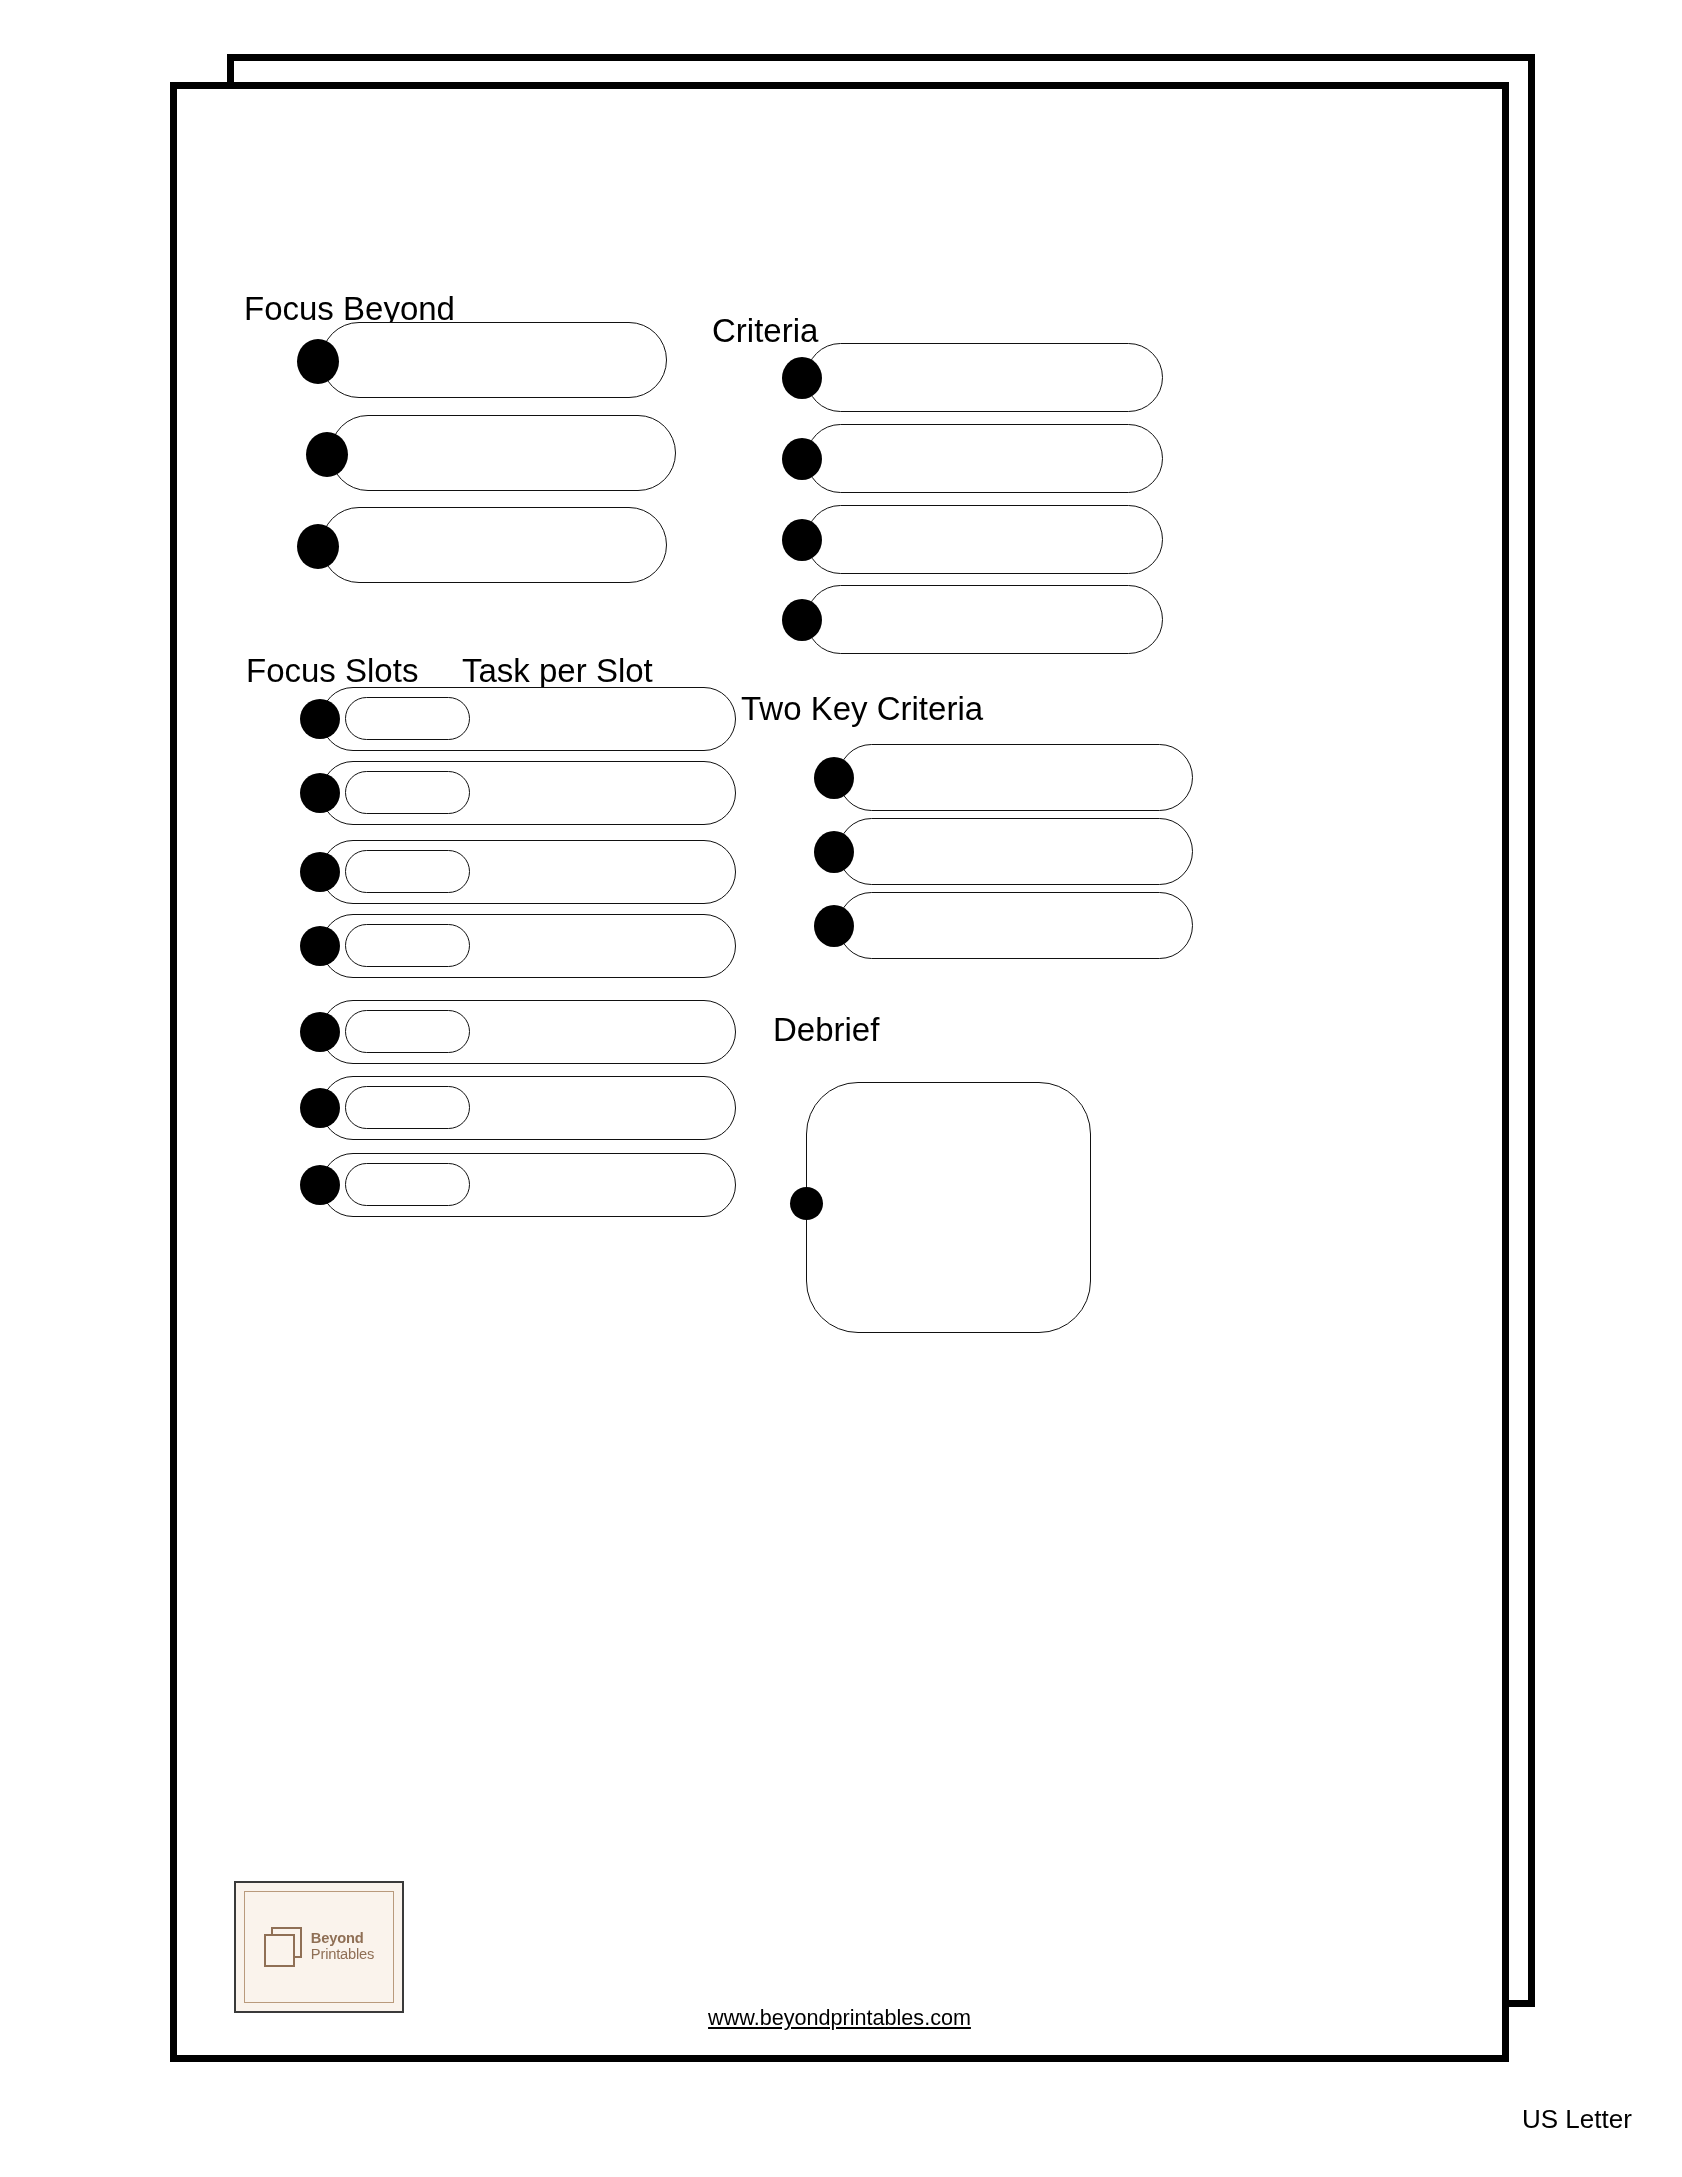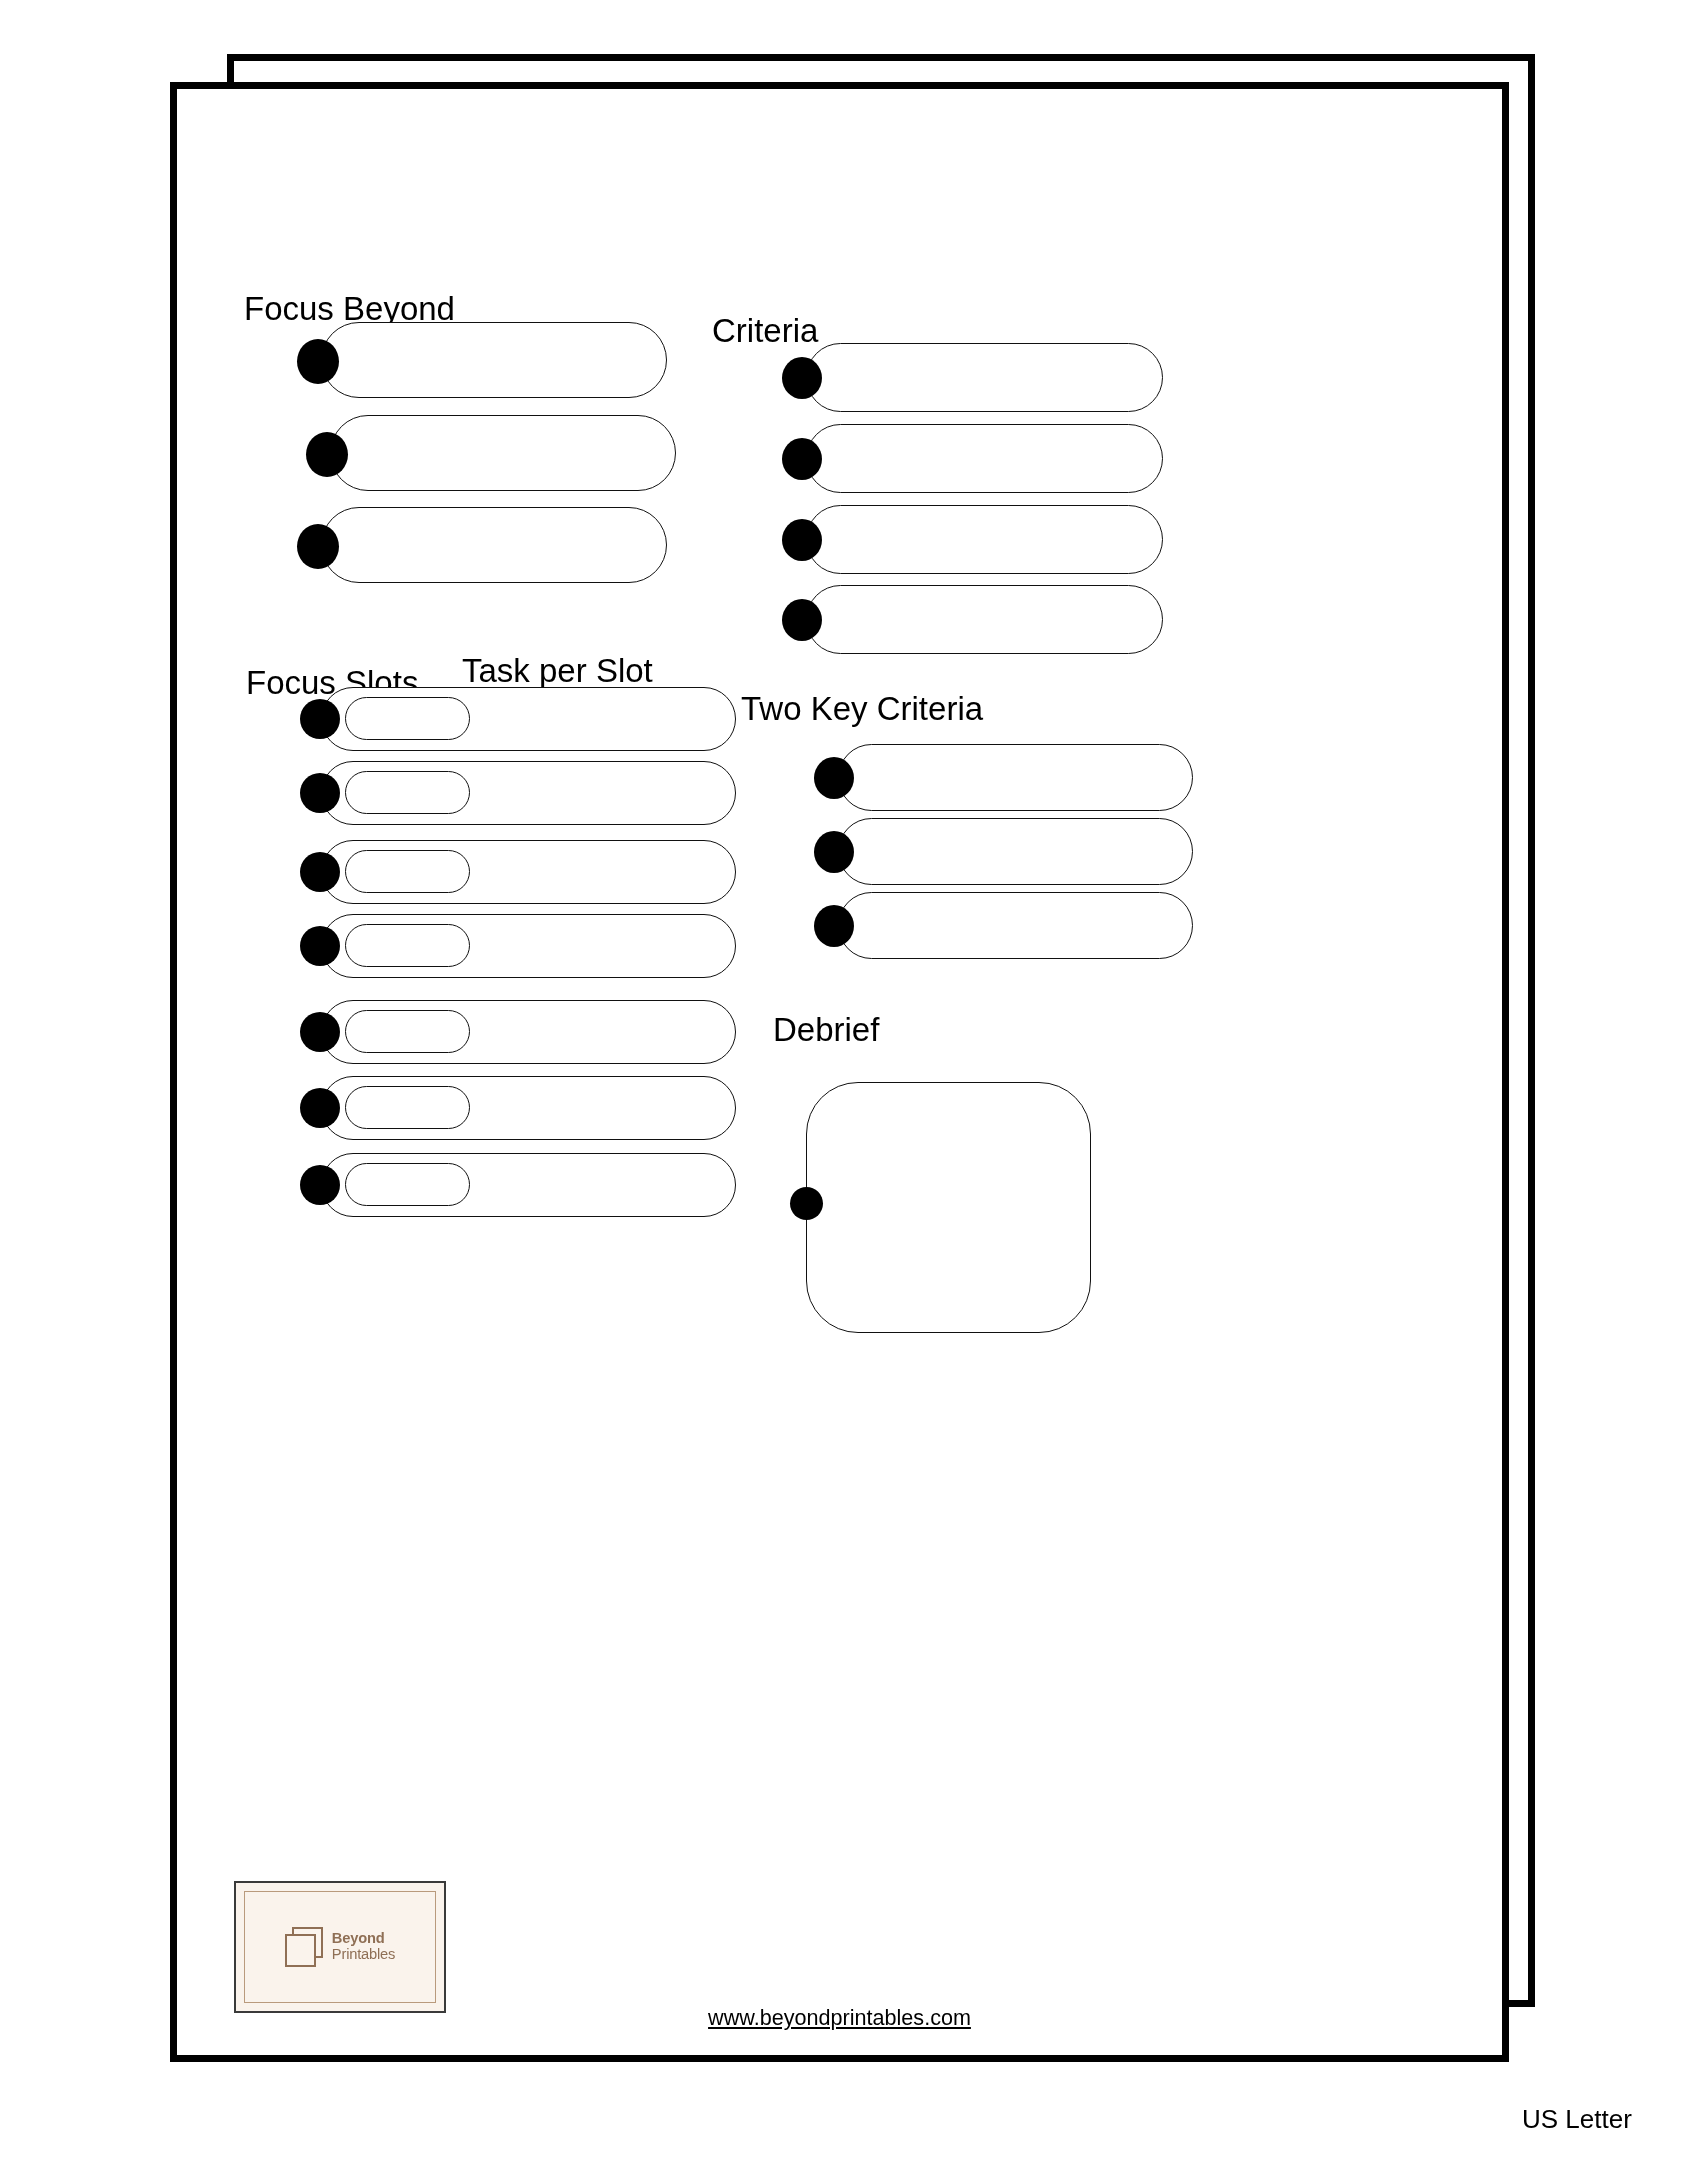--- a/index.html
+++ b/index.html
@@ -106,21 +106,21 @@
     border-radius: 52px;
     background: #ffffff;
     box-sizing: border-box;
   }
 
   
   .brand-logo {
     position: absolute;
     left: 64px;
     top: 1799px;
-    width: 212px;
+    width: 170px;
     height: 132px;
     border: 2.6px solid #3a3a3a;
     background: #faf3ec;
     box-sizing: border-box;
   }
   .brand-logo-inner {
     position: absolute;
     left: 7.8px; top: 7.8px;
     right: 7.8px; bottom: 7.8px;
     border: 1.7px solid #b99a7c;
@@ -216,21 +216,21 @@
   <div class="pill-row" style="left:636px; top:423px; width:357px; height:69px;">
     <div class="pill"></div>
     <div class="bullet-dot" style="left:-24px; top:14px; width:40px; height:42px;"></div>
   </div>
 
   <div class="pill-row" style="left:636px; top:503px; width:357px; height:69px;">
     <div class="pill"></div>
     <div class="bullet-dot" style="left:-24px; top:14px; width:40px; height:42px;"></div>
   </div>
 
-  <div class="section-heading" style="left:76px; top:572px;margin-top:12px;">Focus Slots</div>
+  <div class="section-heading" style="left:76px; top:572px;">Focus Slots</div>
   <div class="section-heading" style="left:275px; top:572px;margin-left:17px;">Task per Slot</div>
 
   <div class="pill-row" style="left:151px; top:605px; width:415px; height:64px;">
     <div class="pill"></div>
     <div class="slot-field" style="left:24px; top:10.4px; width:125px; height:43px;"></div>
     <div class="bullet-dot" style="left:-21px; top:12px; width:40px; height:40px;"></div>
   </div>
 
   <div class="pill-row" style="left:151px; top:679px; width:415px; height:64px;">
     <div class="pill"></div>

